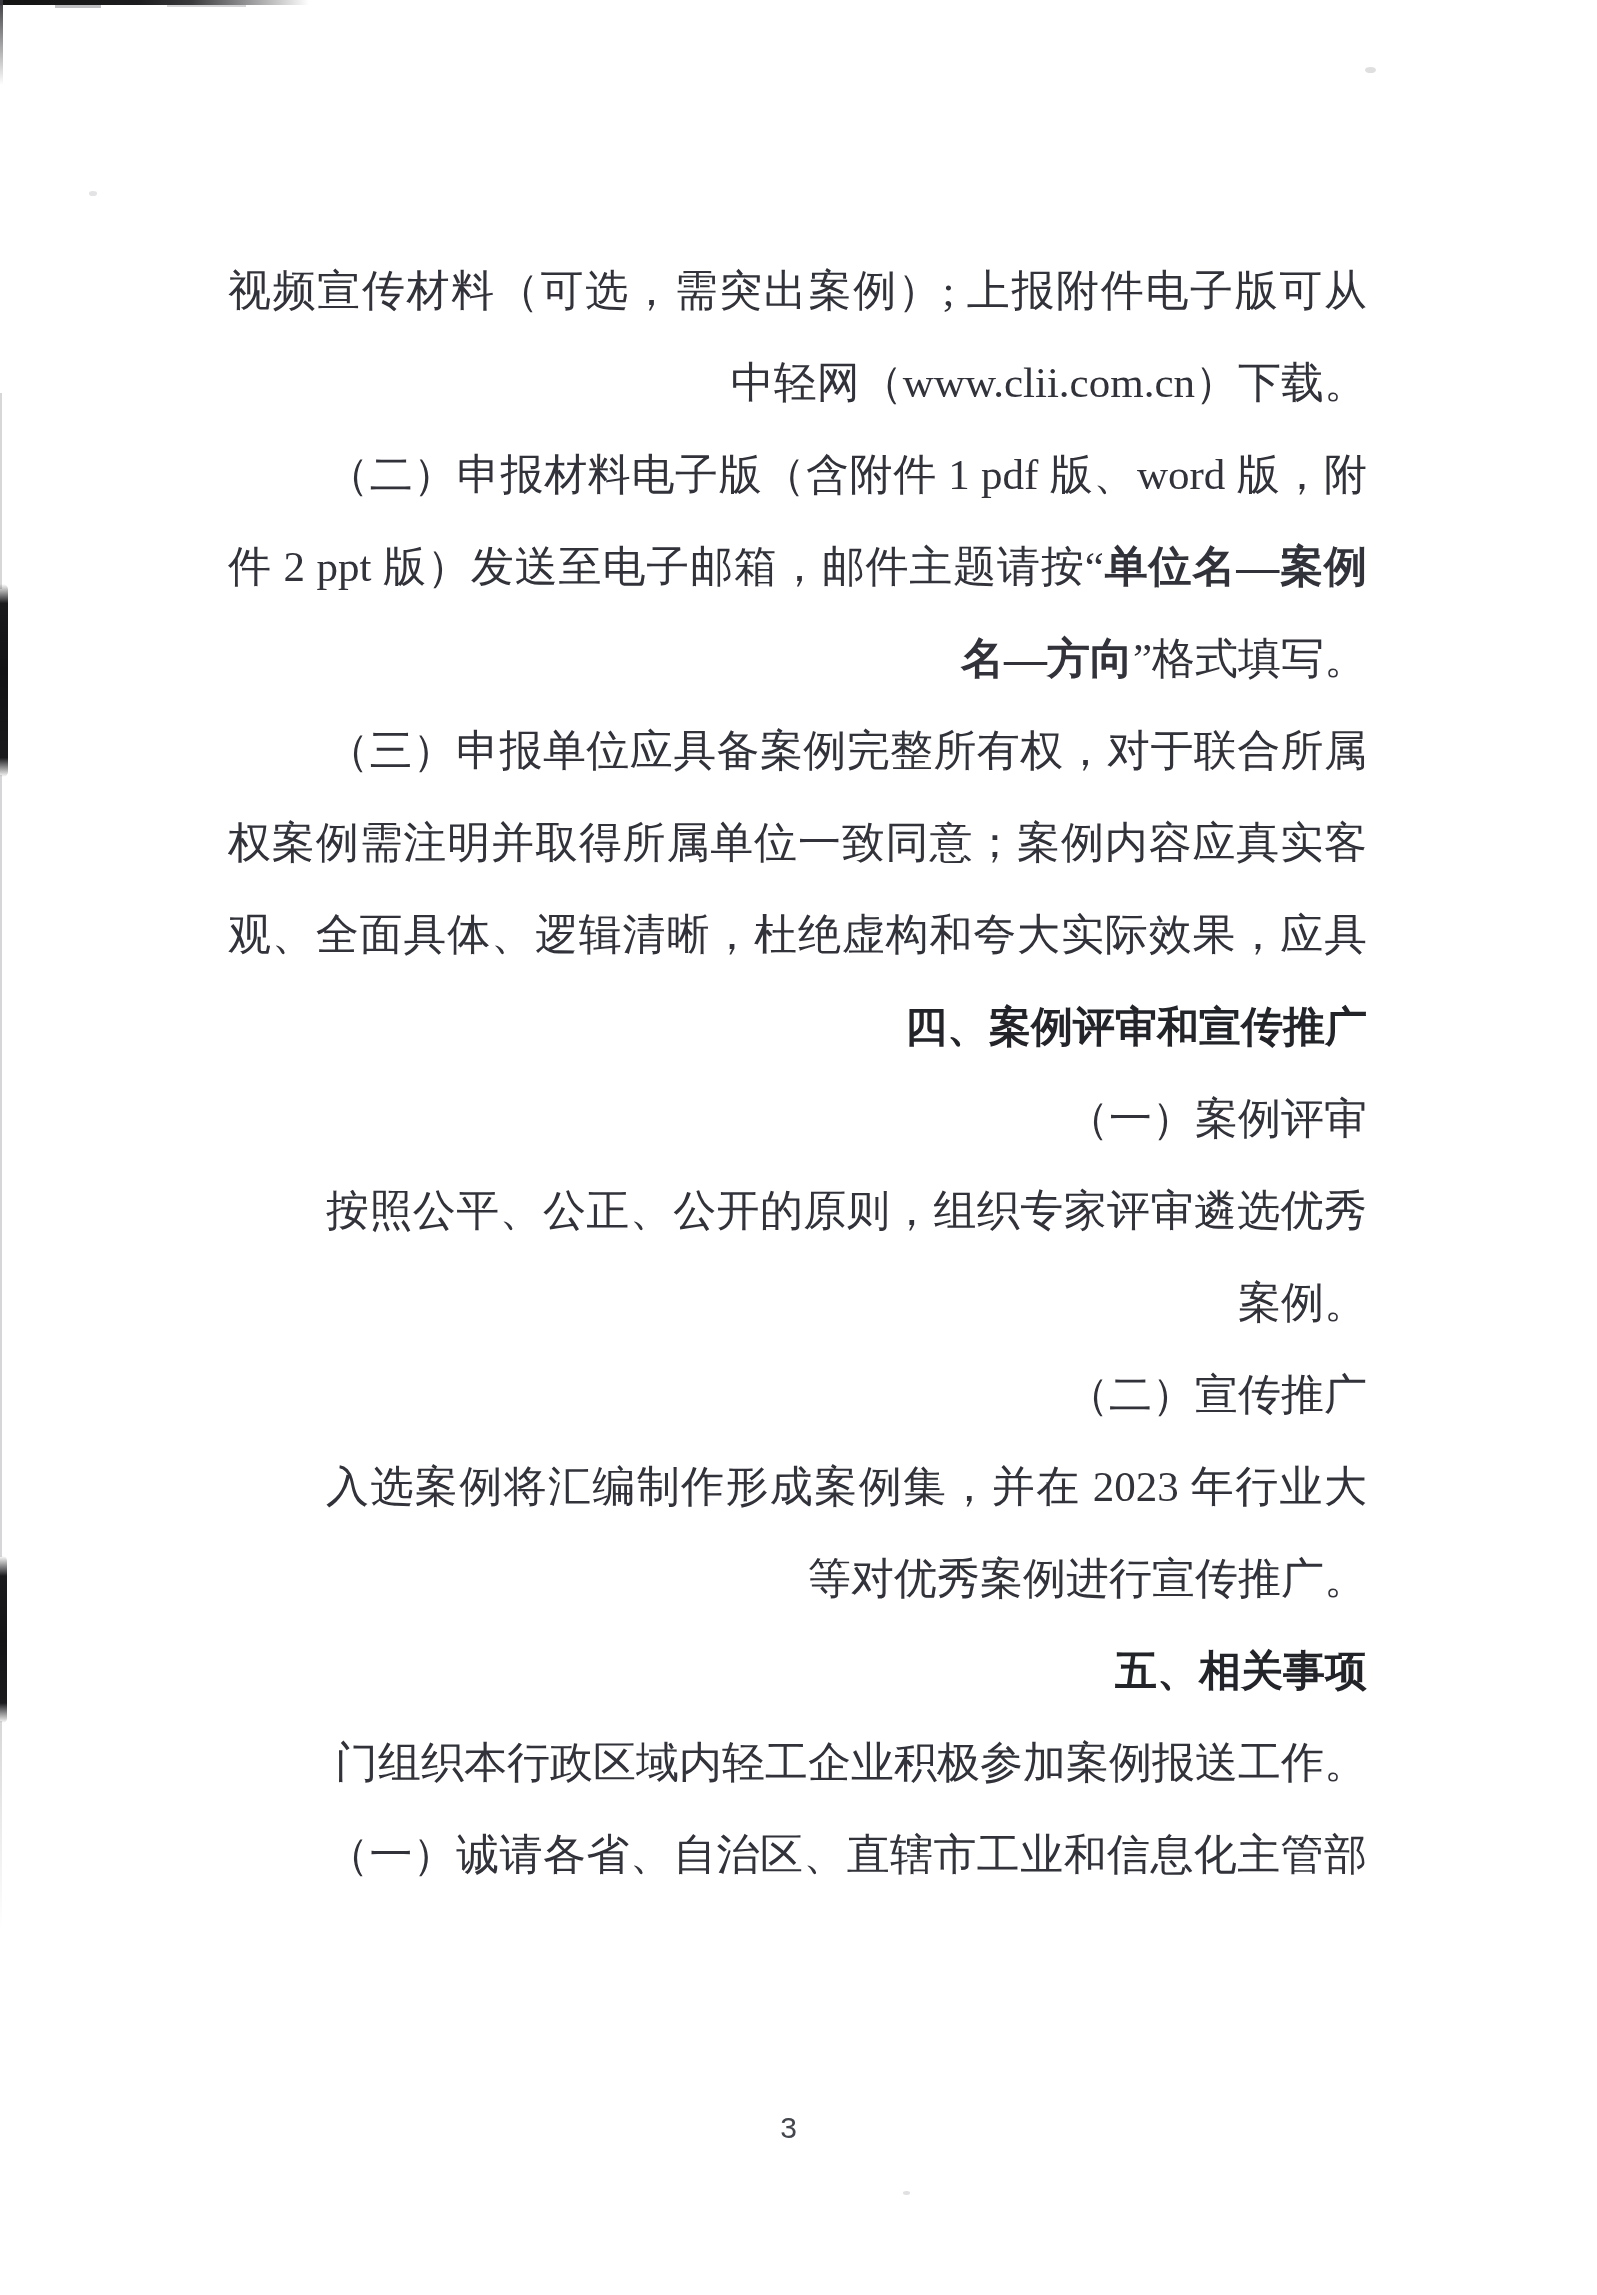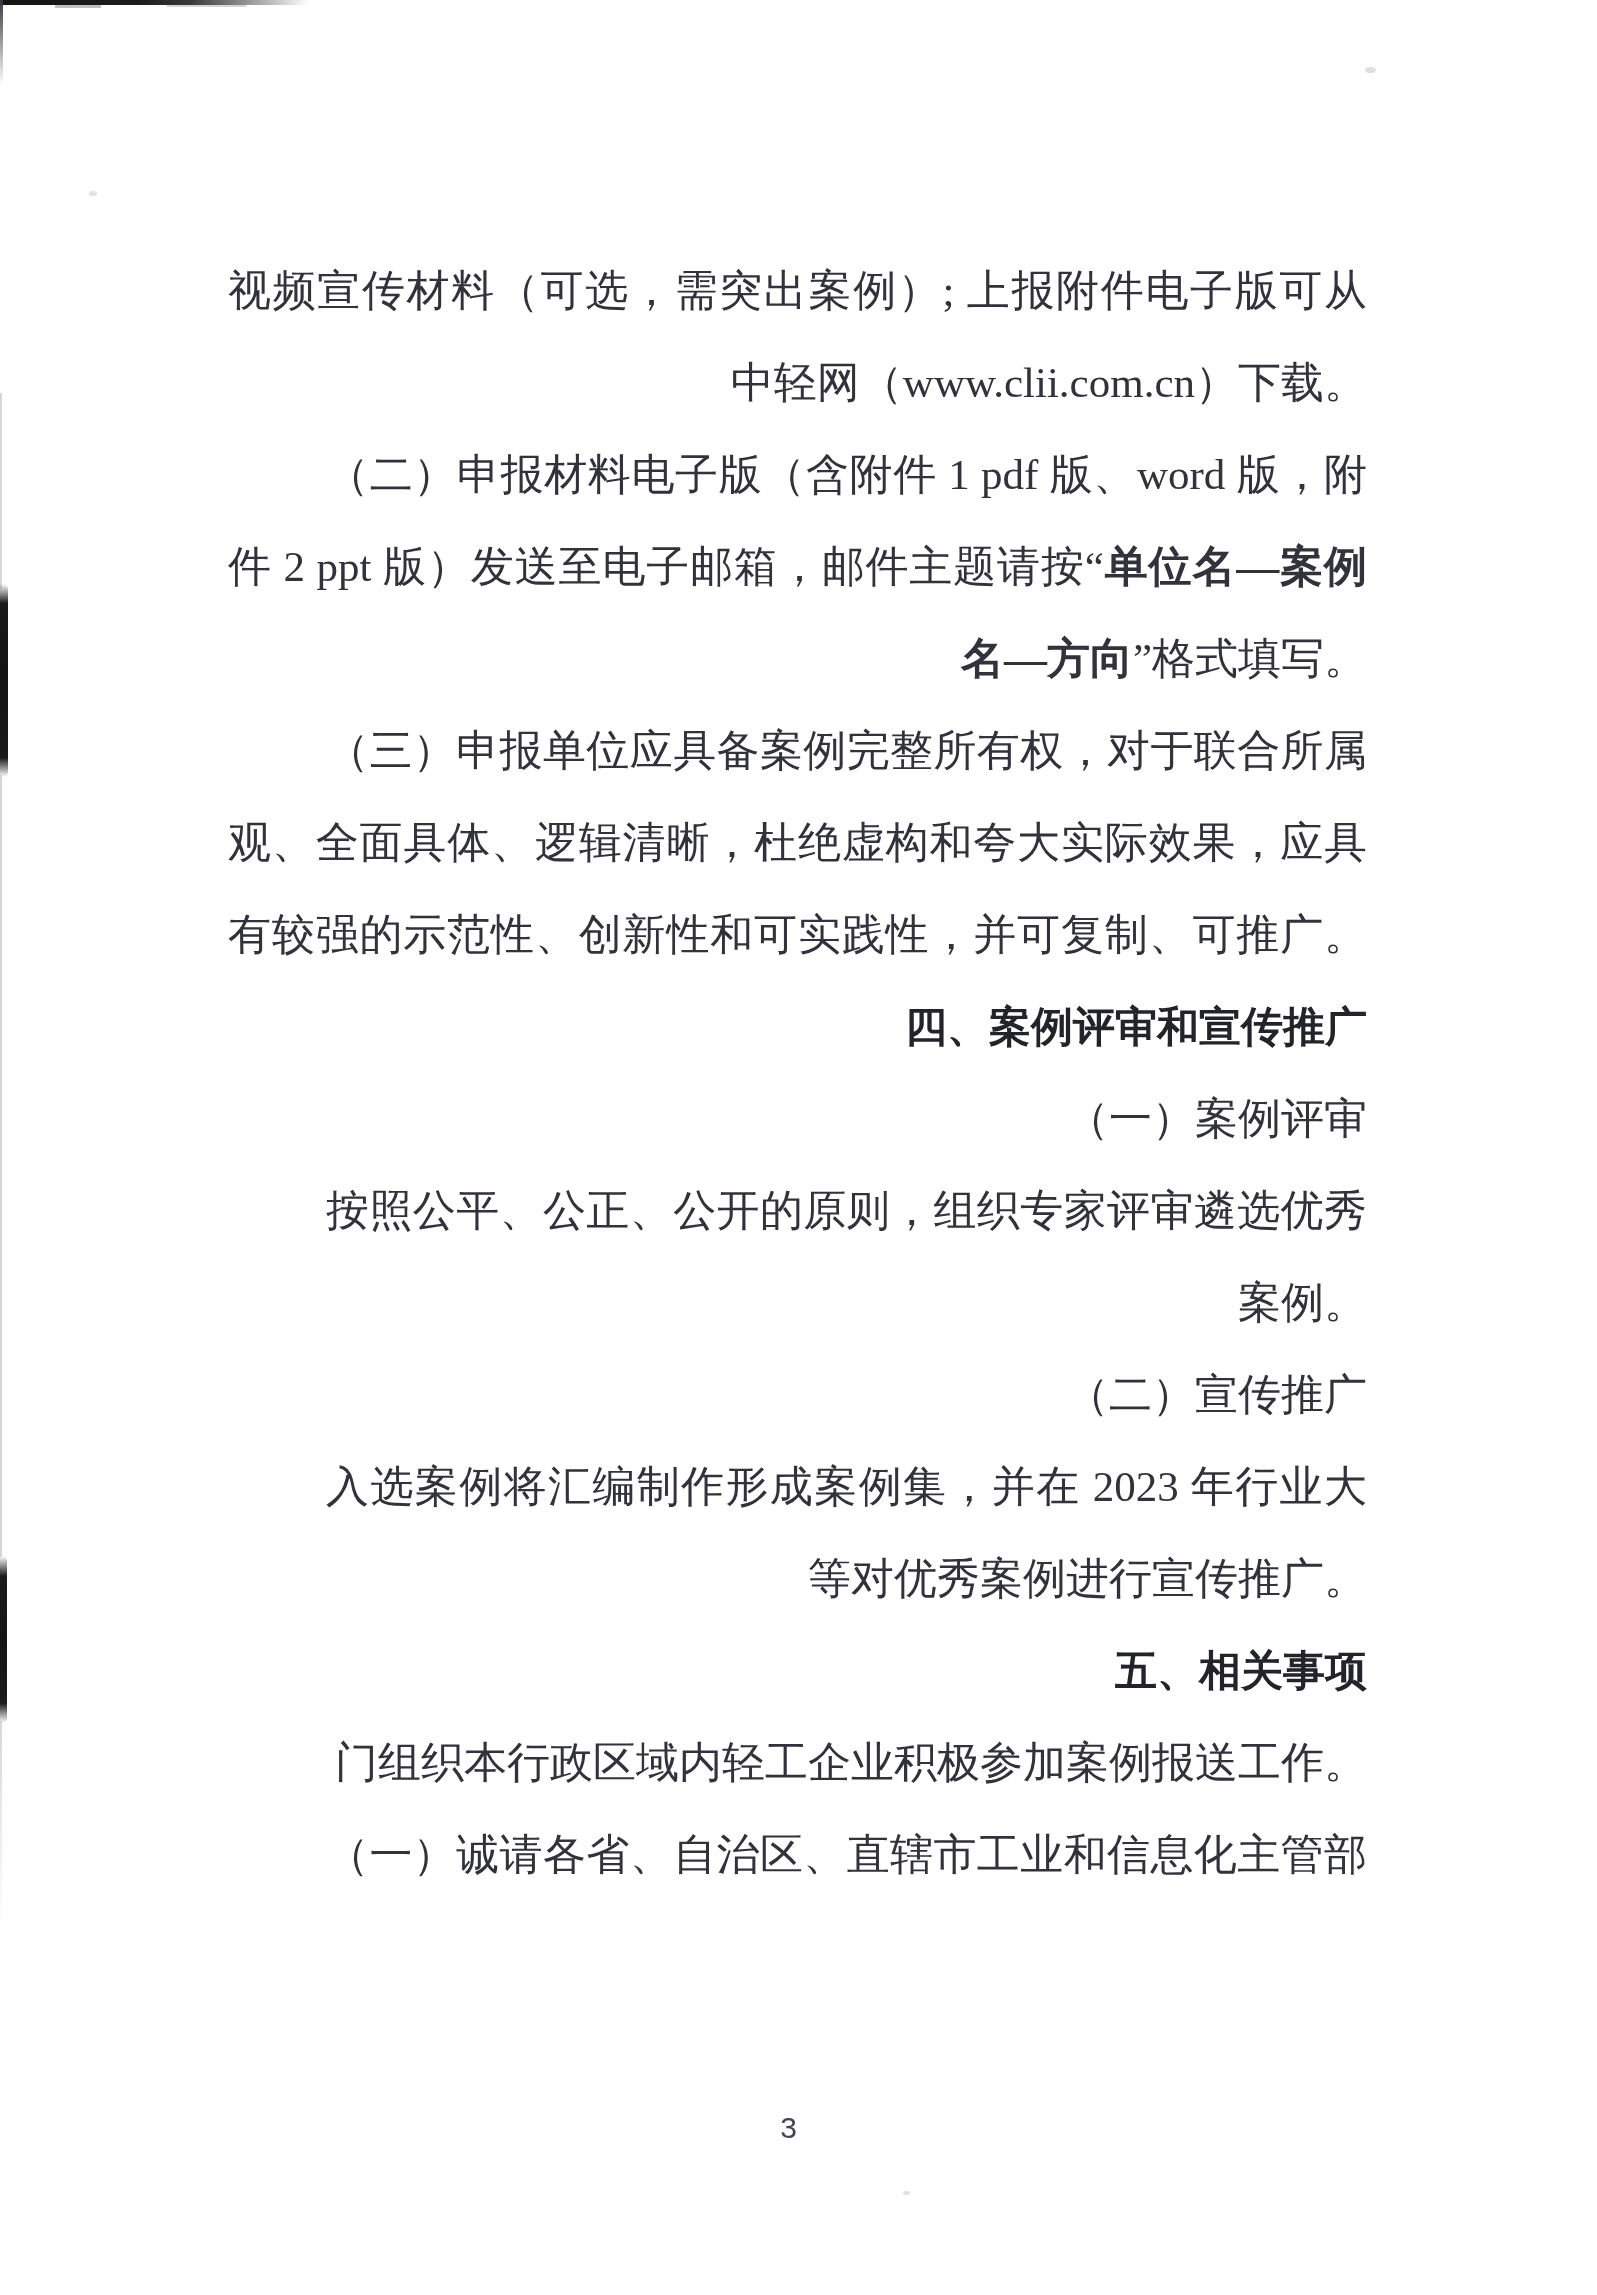--- a/index.html
+++ b/index.html
@@ -81,22 +81,22 @@
 <div class="artifact smudge smudge-mid-left"></div>
 <div class="artifact smudge smudge-bottom"></div>
 
 <div class="doc">
   <div class="line fill"><span>视频宣传材料（可选，需突出案例）; 上报附件电子版可从</span></div>
   <div class="line"><span>中轻网（www.clii.com.cn）下载。</span></div>
   <div class="line fill indent"><span>（二）申报材料电子版（含附件 1 pdf 版、word 版，附</span></div>
   <div class="line fill"><span>件 2 ppt 版）发送至电子邮箱，邮件主题请按“</span><span class="b">单位名—案例</span></div>
   <div class="line"><span class="b">名—方向</span><span>”格式填写。</span></div>
   <div class="line fill indent"><span>（三）申报单位应具备案例完整所有权，对于联合所属</span></div>
+  <div class="line fill"><span>权案例需注明并取得所属单位一致同意；案例内容应真实客</span></div>
   <div class="line fill"><span>观、全面具体、逻辑清晰，杜绝虚构和夸大实际效果，应具</span></div>
-  <div class="line fill"><span>有较强的示范性、创新性和可实践性，并可复制、可推广。</span></div>
   <div class="line heading indent"><span>四、案例评审和宣传推广</span></div>
   <div class="line indent"><span>（一）案例评审</span></div>
   <div class="line fill indent"><span>按照公平、公正、公开的原则，组织专家评审遴选优秀</span></div>
   <div class="line"><span>案例。</span></div>
   <div class="line indent"><span>（二）宣传推广</span></div>
   <div class="line fill indent"><span>入选案例将汇编制作形成案例集，并在 2023 年行业大</span></div>
   <div class="line"><span>等对优秀案例进行宣传推广。</span></div>
   <div class="line heading indent"><span>五、相关事项</span></div>
   <div class="line"><span>门组织本行政区域内轻工企业积极参加案例报送工作。</span></div>
   <div class="line fill indent"><span>（一）诚请各省、自治区、直辖市工业和信息化主管部</span></div>

